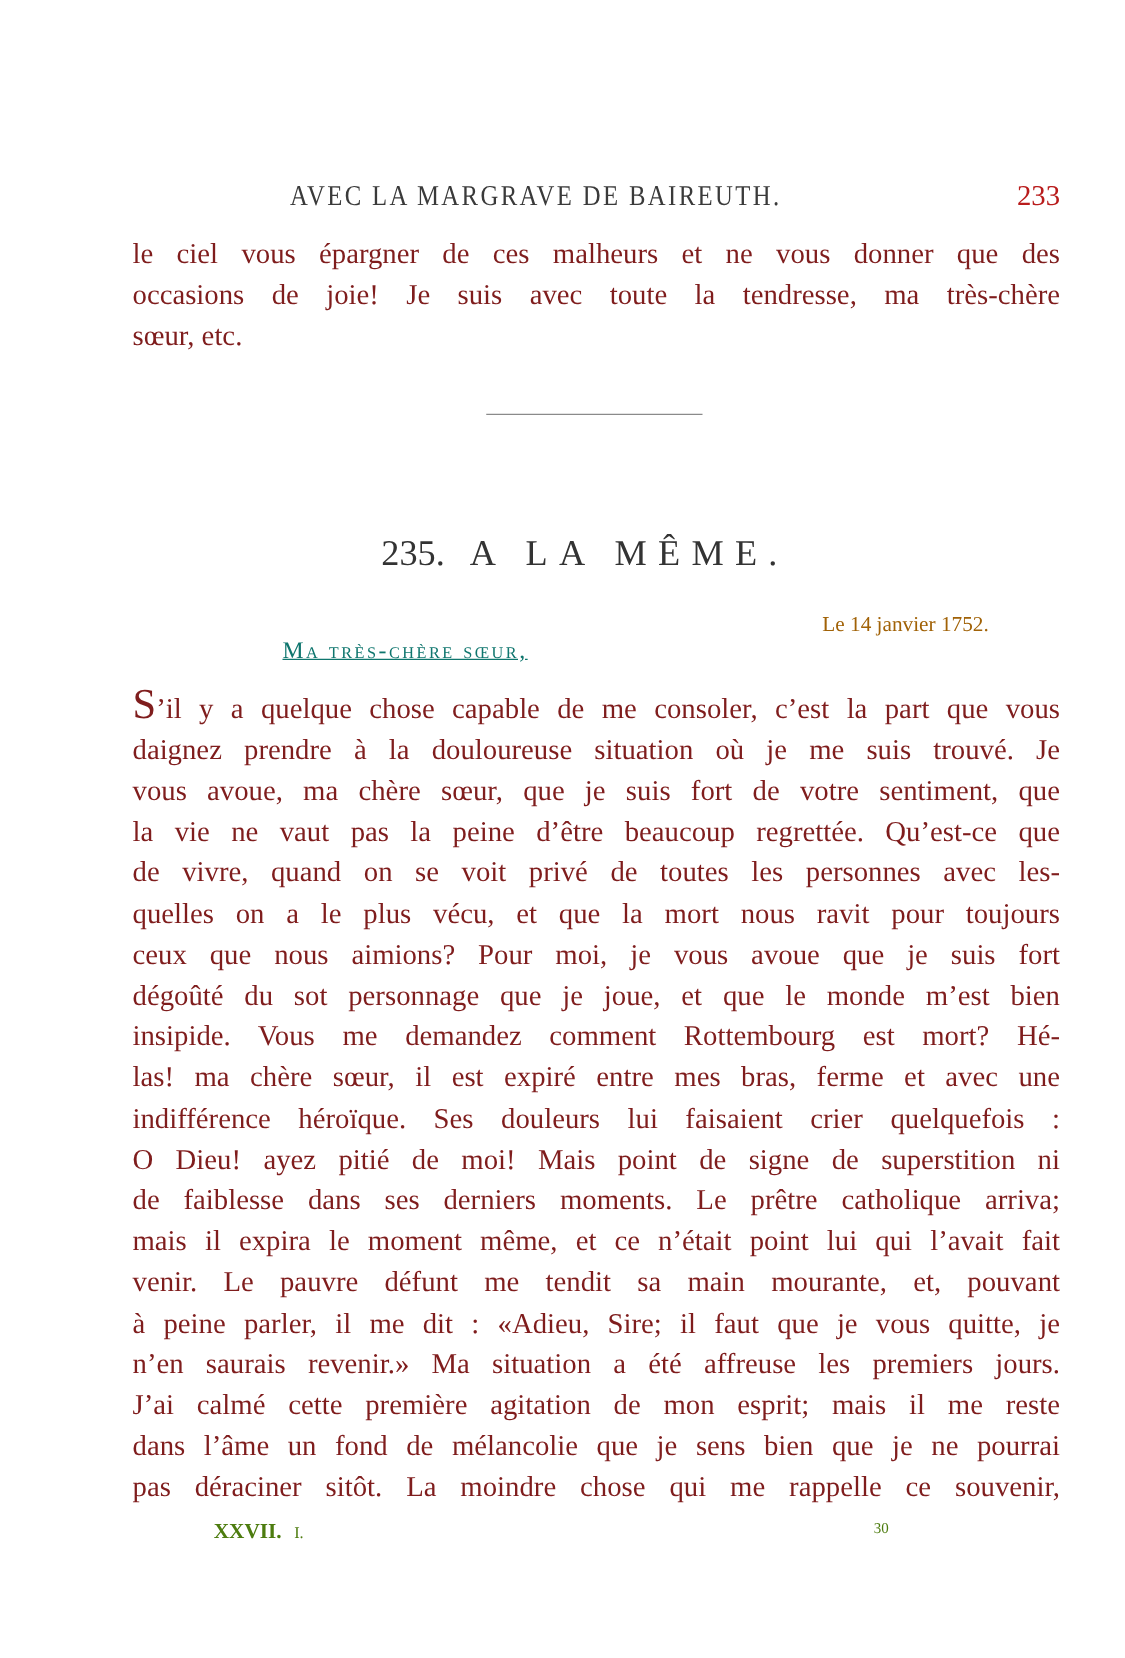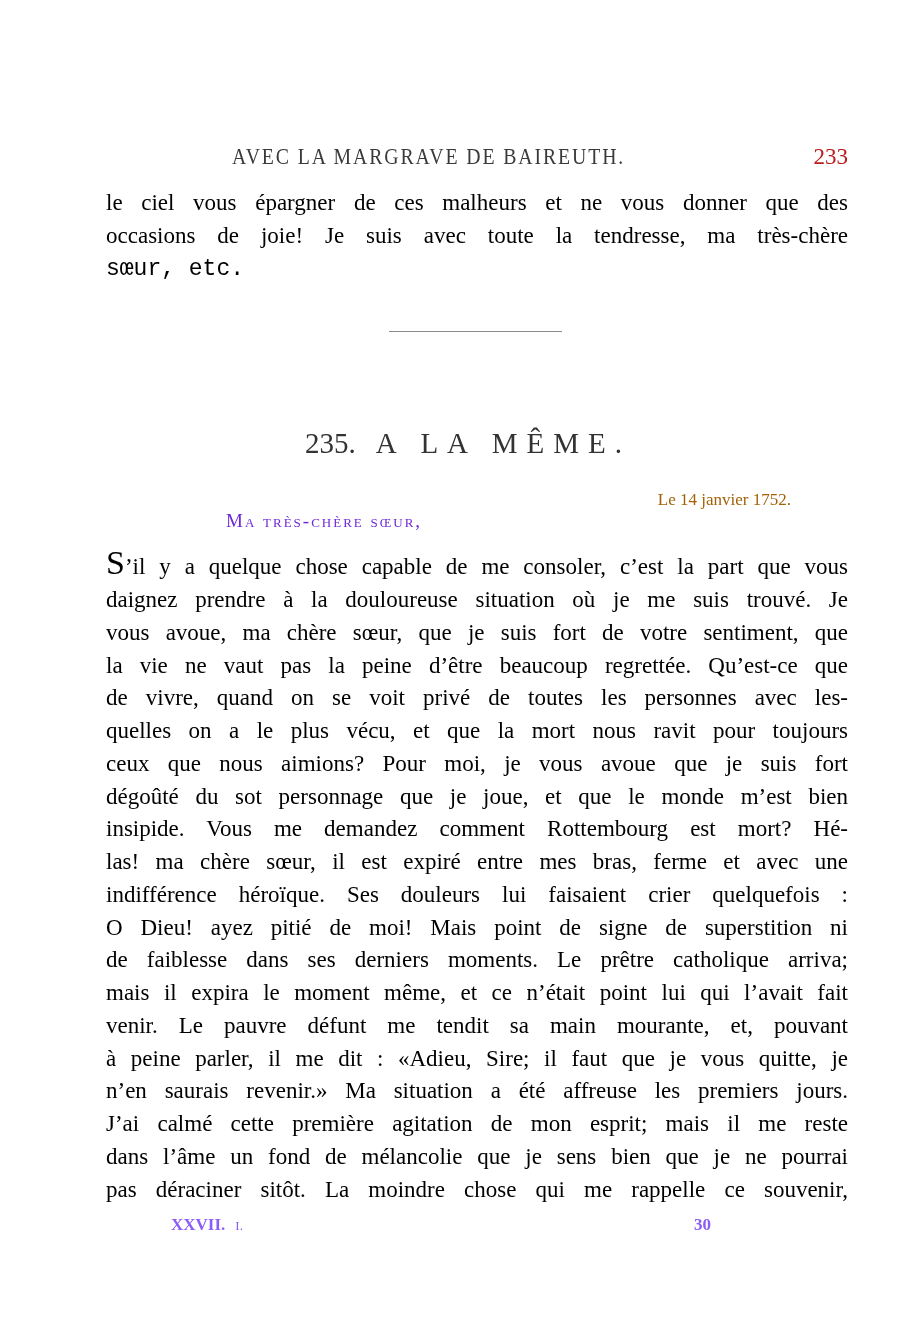--- a/index.html
+++ b/index.html
@@ -49,25 +49,24 @@
     }
     .body-line {
       position: absolute;
       left: 88px;
       width: 742px;
       font-size: 23px;
       line-height: 32.5px;
       white-space: nowrap;
       text-align: justify;
       text-align-last: justify;
-      color: #000000;
+      color: #7f1d1d;
     }
     .body-line.last {
       text-align-last: left;
-      font-family: Liberation Mono, monospace;
     }
     .rule {
       position: absolute;
       left: 371px;
       top: 318px;
       width: 173px;
       height: 0;
       border-top: 1px solid #8a8a8a;
     }
     .letter-heading {
@@ -95,54 +94,54 @@
       font-size: 17px;
       color: #a16207;
       white-space: nowrap;
     }
     .salutation {
       position: absolute;
       top: 497px;
       left: 208px;
       font-size: 19px;
       letter-spacing: 2px;
-      color: #6d28d9;
+      color: #0f766e;
       font-variant: small-caps;
       white-space: nowrap;
+      text-decoration: underline;
     }
     .dropcap {
       font-size: 34px;
       line-height: 20px;
     }
     .footer {
       position: absolute;
       top: 1202px;
       left: 153px;
       width: 540px;
       height: 24px;
-      color: #8b5cf6;
+      color: #4d7c0f;
     }
     .signature-mark {
       position: absolute;
       left: 0; top: 0;
       font-size: 17px;
       font-weight: bold;
       white-space: nowrap;
     }
     .volume-part {
       font-size: 13px;
       font-weight: normal;
       margin-left: 10px;
     }
     .sheet-number {
       position: absolute;
       right: 0;
       top: 0;
-      font-size: 17px;
-      font-weight: bold;
+      font-size: 12px;
     }
   </style>
 </head>
 <body>
 
 <div class="page">
 
   <div class="running-head">
     <span class="running-title">AVEC LA MARGRAVE DE BAIREUTH.</span>
     <span class="page-number">233</span>

